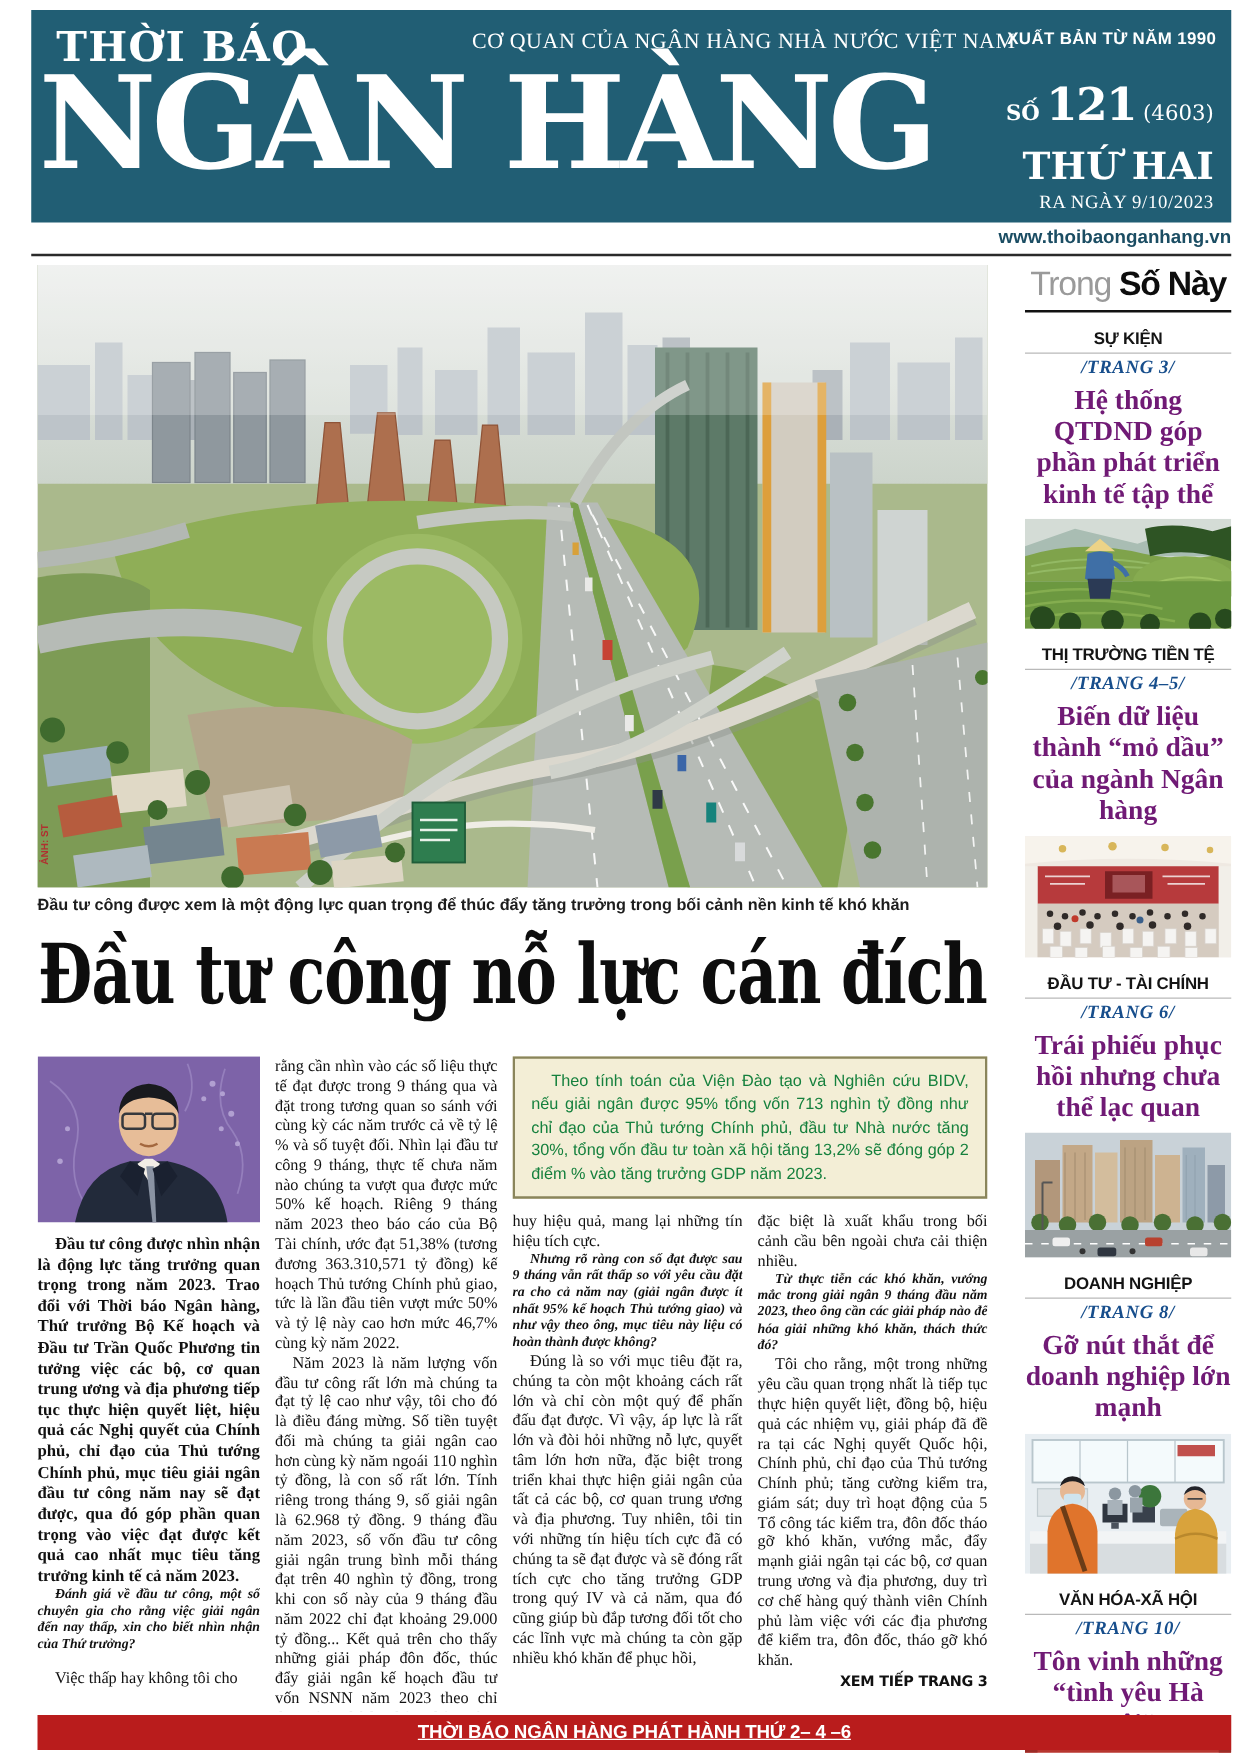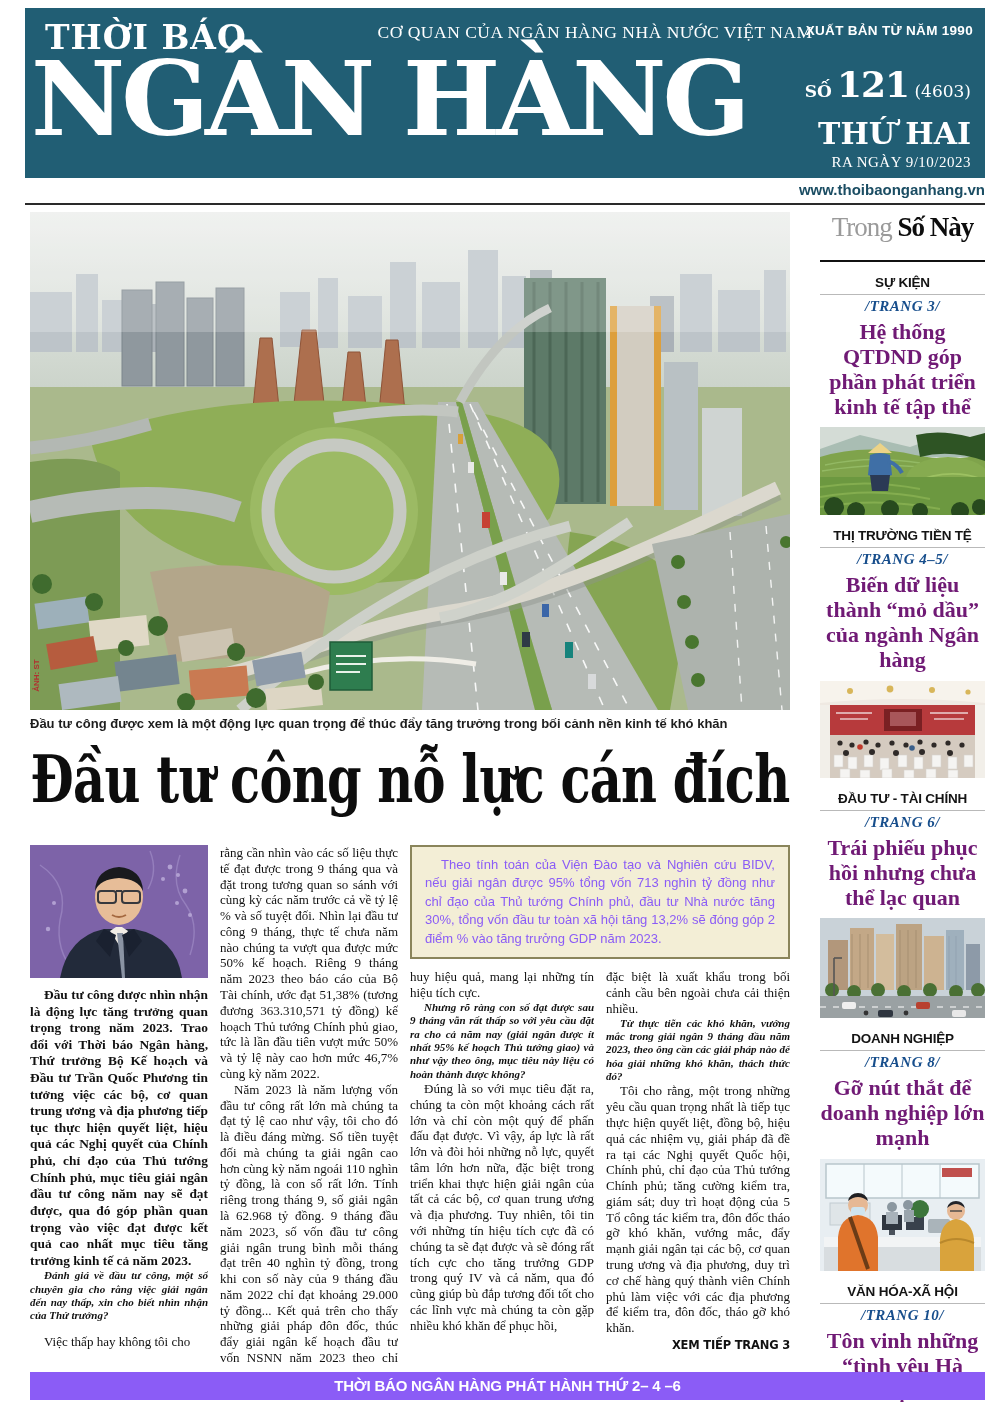--- a/index.html
+++ b/index.html
@@ -73,33 +73,33 @@
   .rcols .col { width:184px; }
   .portrait { width:178px; height:133px; margin-bottom:9px; }
   .portrait svg { display:block; width:100%; height:100%; }
   .p-ind { text-indent:14px; }
   .intro-bold { font-weight:bold; font-size:13.4px; line-height:1.24; text-indent:14px; }
   .q { font-weight:bold; font-style:italic; font-size:11px; margin-top:0; text-indent:14px; }
   .pgap { margin-top:11px; }
   .hl-box {
     background:#f3eed6; border:2px solid #8a855b; padding:9px 13px; margin-bottom:10px;
     font-family:"Liberation Sans", sans-serif; font-size:13px; line-height:1.42; text-align:justify;
-    color:#8b5cf6;
+    color:#15803d;
   }
   .hl-box p { text-indent:16px; }
   .cont-note {
     text-align:right; font-family:"DejaVu Sans", sans-serif; font-weight:bold; font-size:11.5px;
     margin-top:3px; letter-spacing:-.2px;
   }
 
   
   .sidebar { position:absolute; left:820px; top:212px; width:165px; }
   .sb-head {
-    text-align:center; font-family:Liberation Serif, serif; font-size:27px; letter-spacing:-1px;
-    border-bottom:2.5px solid #111; padding-bottom:17px;
+    text-align:center; font-family:Liberation Sans, sans-serif; font-size:27px; letter-spacing:-1px;
+    border-bottom:2.5px solid #111; padding-bottom:5px;
   }
   .sb-head .lt { color:#9a9a9a; }
   .sb-head .bd { color:#0d0d0d; font-weight:bold; }
   .sb-sec { margin-top:13px; }
   .sb-cat {
     text-align:center; font-family:"Liberation Sans", sans-serif; font-weight:bold; font-size:13.5px;
     color:#141414; letter-spacing:-.2px;
   }
   .sb-rule { border-top:1px solid #b9b9b9; margin:4px 0 3px; }
   .sb-page {
@@ -107,23 +107,23 @@
     font-size:15px; color:#174e8c; letter-spacing:.5px;
   }
   .sb-title {
     text-align:center; font-family:"Liberation Serif", serif; font-weight:bold;
     font-size:22px; line-height:1.13; color:#701a75; margin:5px 0 8px;
   }
   .sb-photo { display:block; width:165px; }
 
   
   .footer {
-    position:absolute; left:30px; top:1372px; width:955px; height:28px; background:#8b5cf6;
+    position:absolute; left:30px; top:1372px; width:955px; height:28px; background:#b91c1c;
     color:#fff; text-align:center; line-height:28px;
-    font-family:"Liberation Sans", sans-serif; font-weight:bold; font-size:15px; letter-spacing:-.2px;
+    font-family:"Liberation Sans", sans-serif; font-weight:bold; font-size:15px; letter-spacing:-.2px;text-decoration:underline;
   }
 </style>
 </head>
 <body>
 
 <div class="mast">
   <div class="mast-t1">THỜI BÁO</div>
   <div class="mast-agency">CƠ QUAN CỦA NGÂN HÀNG NHÀ NƯỚC VIỆT NAM</div>
   <div class="mast-since">XUẤT BẢN TỪ NĂM 1990</div>
   <div class="mast-t2">NGÂN HÀNG</div>

